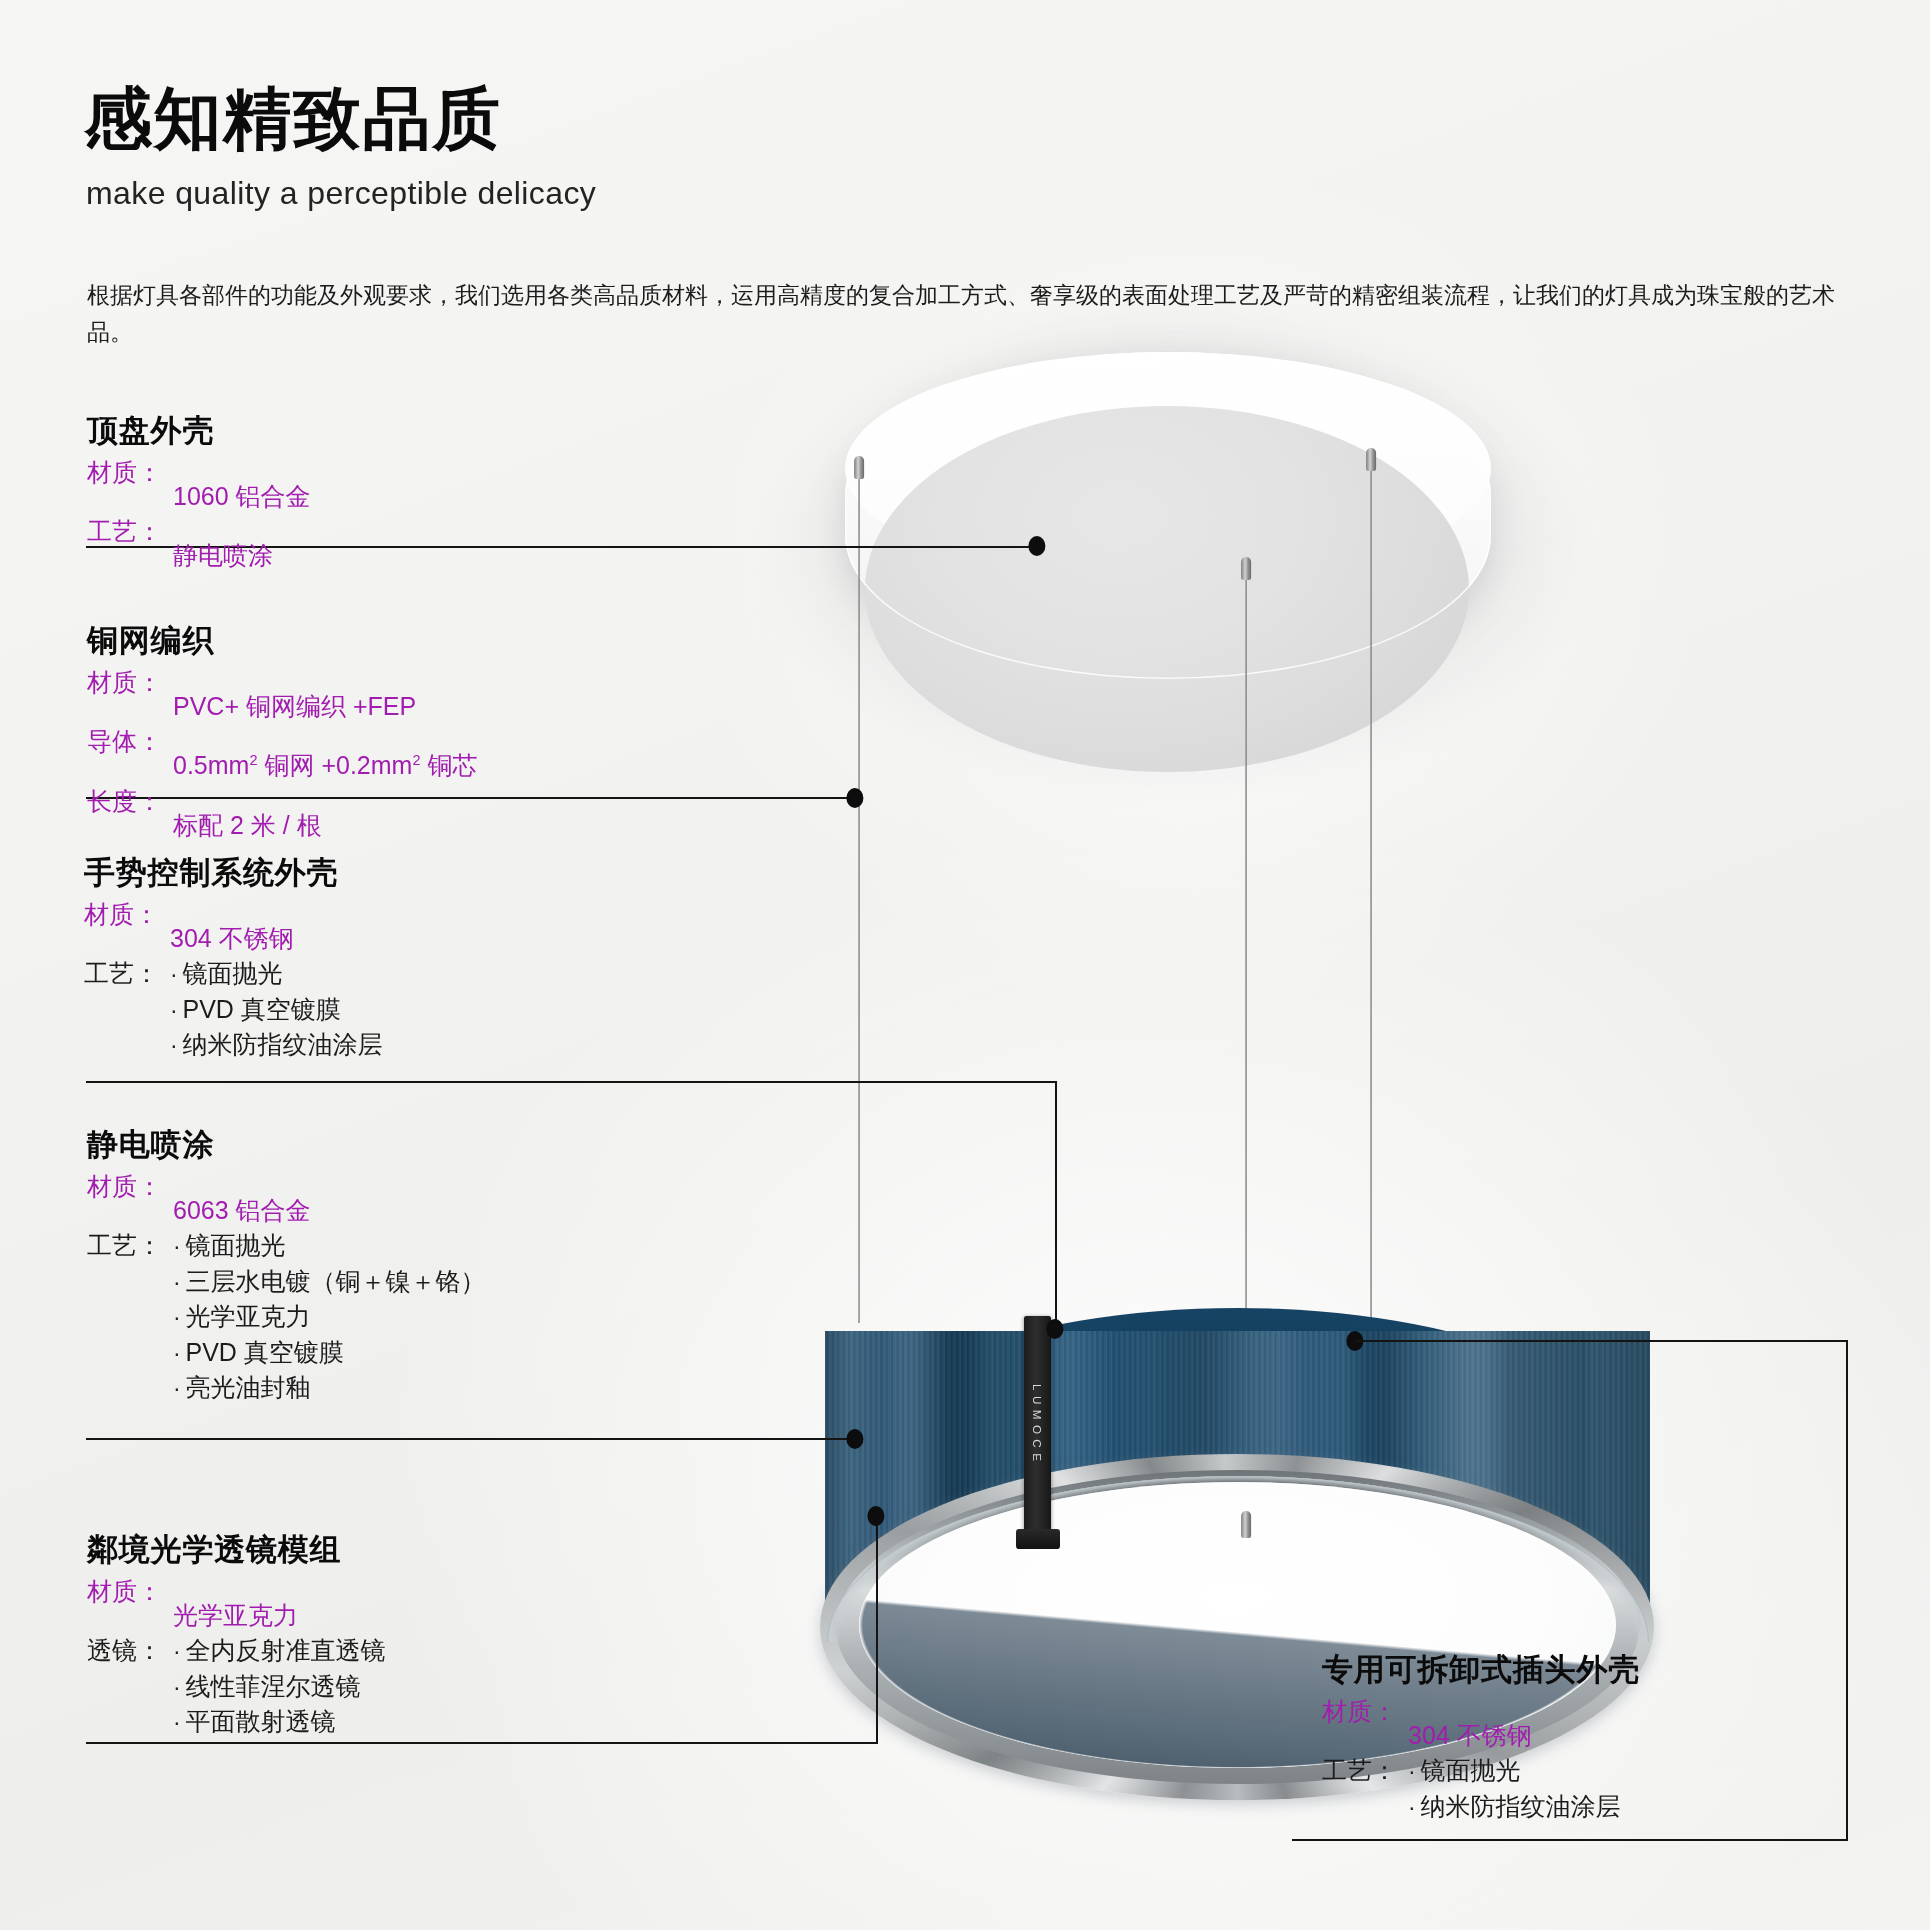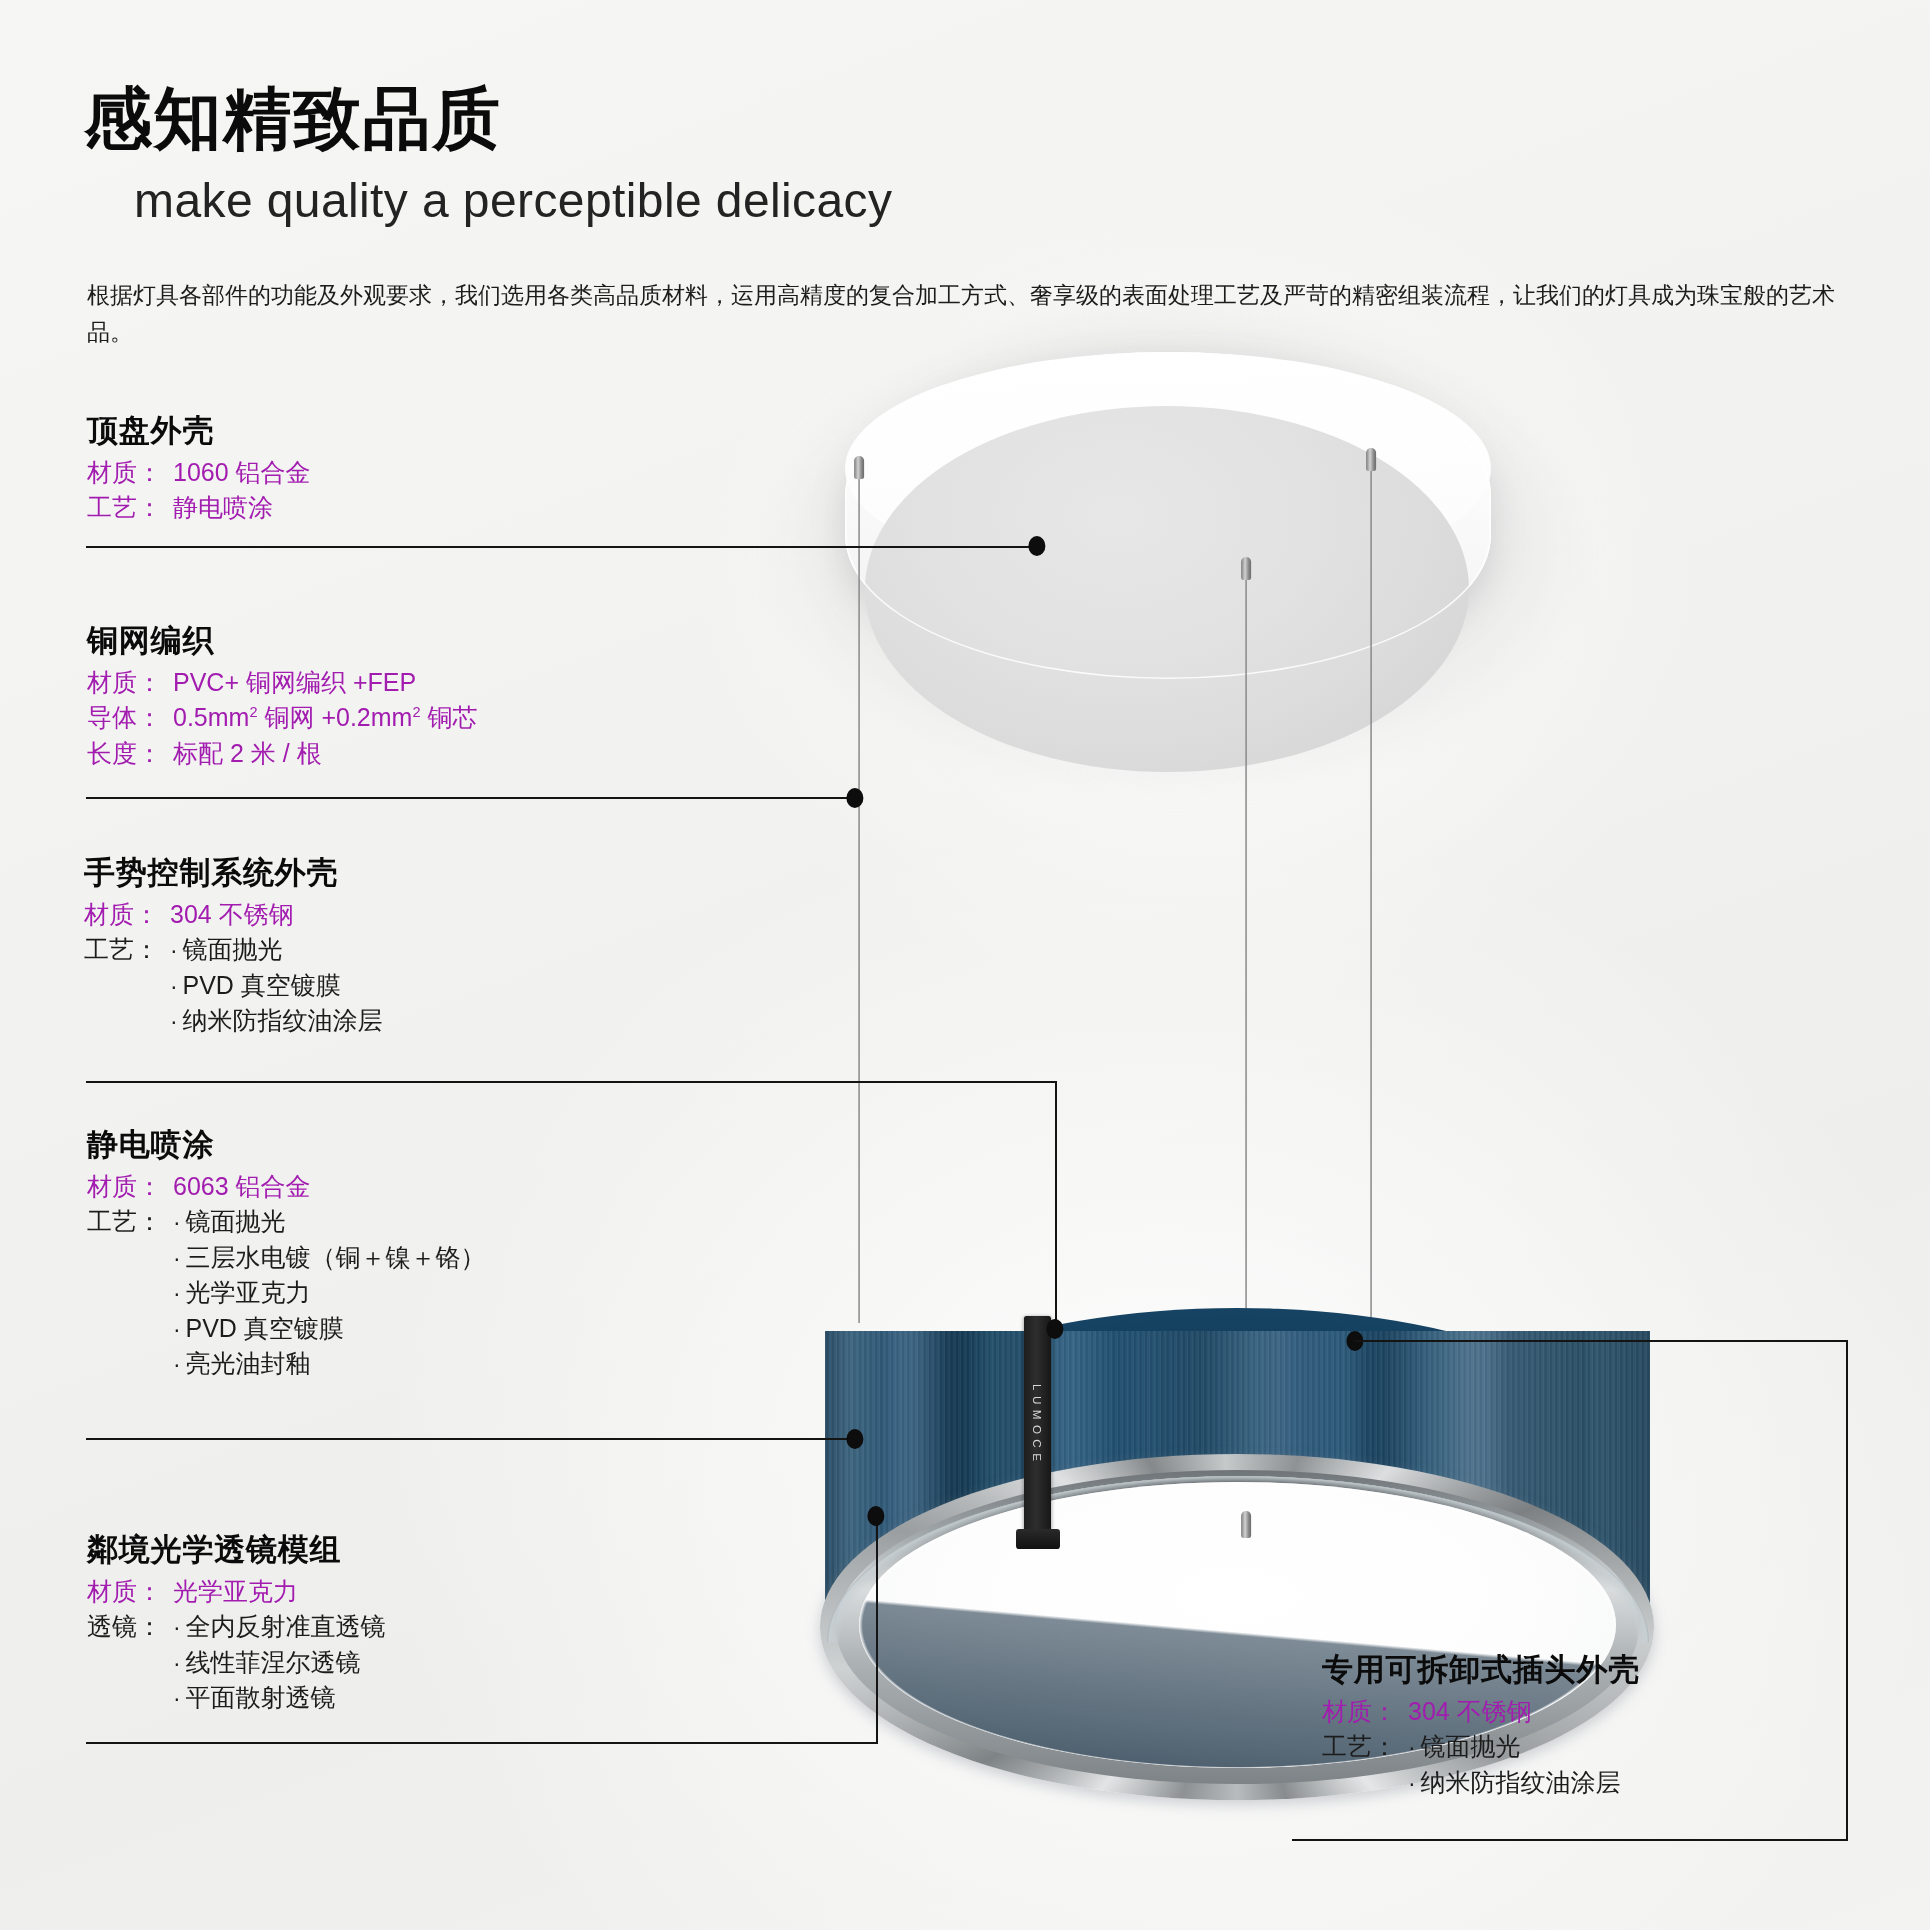--- a/index.html
+++ b/index.html
@@ -15,31 +15,31 @@
     background:
       radial-gradient(ellipse 700px 592px at 1199px 592px, rgba(255,255,255,.95) 0%, rgba(248,248,247,.55) 45%, rgba(238,238,237,0) 72%),
       radial-gradient(ellipse 1012px 856px at 1167px 1479px, rgba(255,255,255,.92) 0%, rgba(250,250,249,.5) 50%, rgba(240,240,239,0) 78%),
       linear-gradient(160deg,#f6f6f5 0%,#f2f2f1 40%,#eeeeed 70%,#f3f3f2 100%);
   }
   .stage{position:absolute;inset:0;}
 
   
   #title-cn{position:absolute;left:84px;top:84px;font-size:68px;font-weight:700;
     letter-spacing:1.6px;line-height:1;color:#0b0b0b;white-space:nowrap;}
-  #title-en{position:absolute;left:86px;top:177px;font-size:48px;font-weight:300;
-    letter-spacing:0.4px;line-height:1;color:#232323;white-space:nowrap;margin-left:48px;}
+  #title-en{position:absolute;left:86px;top:177px;font-size:32px;font-weight:300;
+    letter-spacing:0.4px;line-height:1;color:#232323;white-space:nowrap;}
   #intro{position:absolute;left:87px;top:277px;width:1767px;font-size:23px;
     line-height:1.62;color:#1c1c1c;font-weight:400;}
 
   
   .block{position:absolute;}
   .block h3{margin:0 0 6.2px 0;font-size:31px;font-weight:700;letter-spacing:0.8px;line-height:1.15;color:#0b0b0b;white-space:nowrap;}
   .spec{display:flex;font-size:25px;line-height:1.42;color:#a21caf;white-space:nowrap;}
   .spec .k{flex:0 0 auto;}
-  .spec .v{flex:0 0 auto;padding-left:11px;}
+  .spec .v{flex:0 0 auto;padding-left:11px;margin-top:24px;}
   .bullets{display:flex;font-size:25px;line-height:1.42;color:#1c1c1c;}
   .bullets .k{flex:0 0 auto;}
   .bullets .blist{padding-left:11px;}
   .bullets .blist div{white-space:nowrap;display:flex;align-items:baseline;}
   .bullets .blist div .dot{display:inline-block;width:12.5px;font-size:23px;line-height:1;}
   sup{font-size:.58em;vertical-align:super;line-height:0;}
 
   
   .leader{position:absolute;background:#141414;}
   .hline{height:2.3px;}

